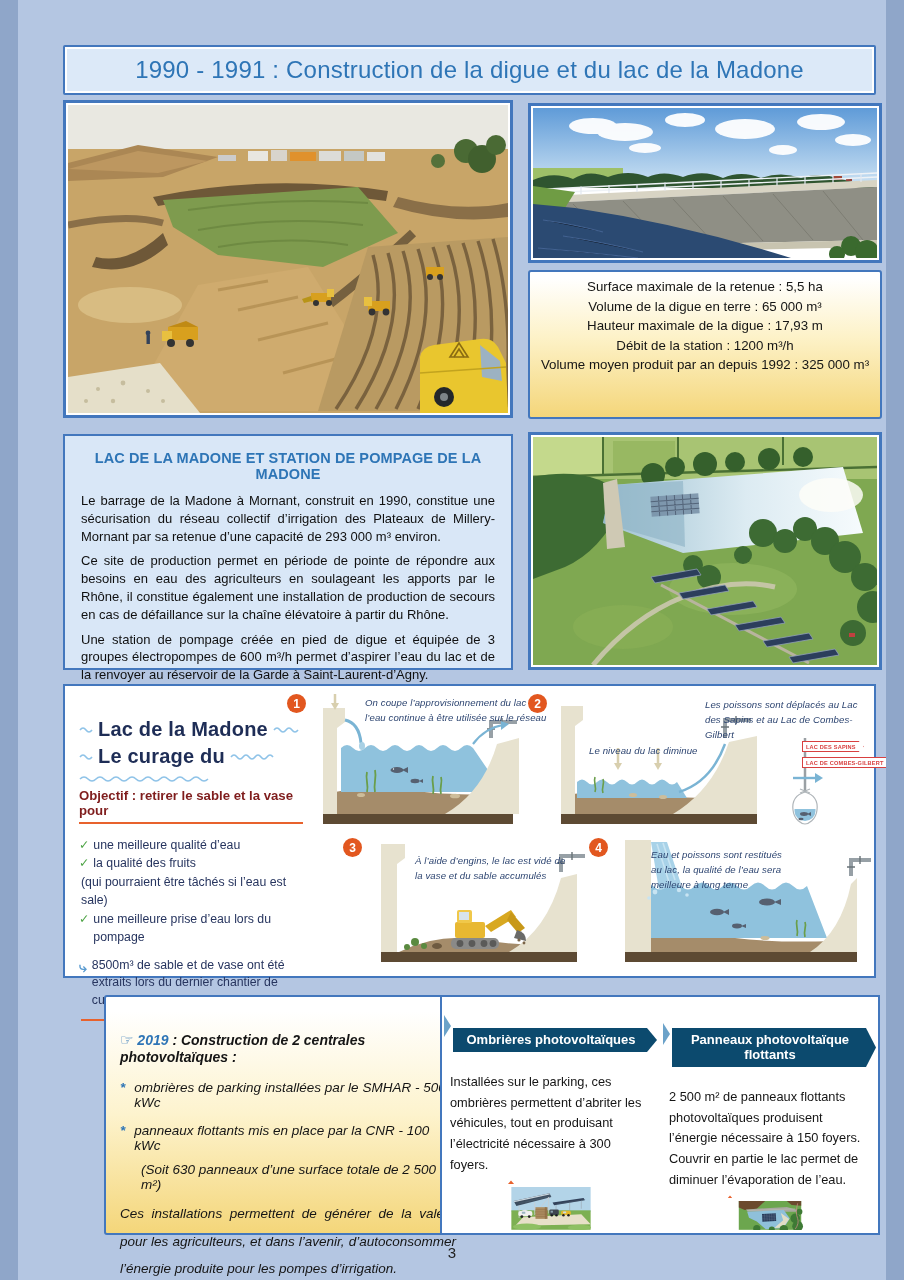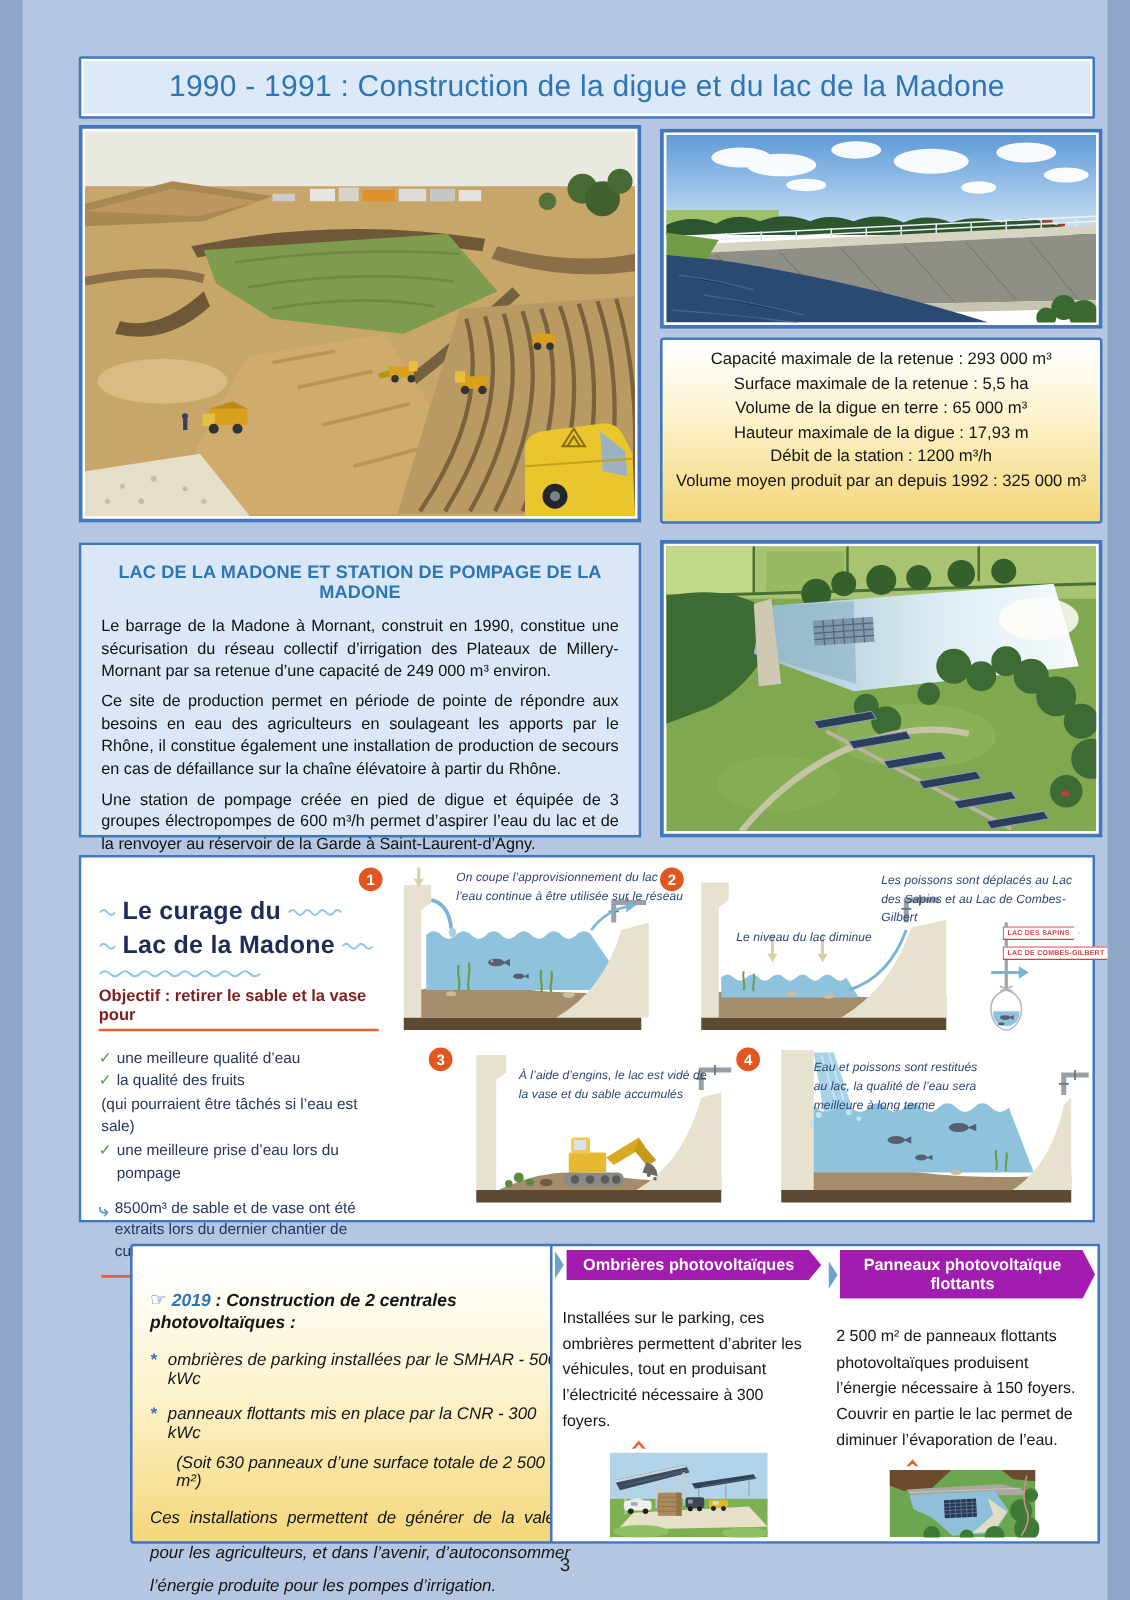--- a/index.html
+++ b/index.html
@@ -65,22 +65,22 @@
   .pv-note{font-size:13.5px;margin:0 0 8px 21px;color:#151515;}
   .pv-outro{font-size:13.5px;line-height:2.05;text-align:justify;color:#151515;}
 
   
   #cols-box{position:absolute;left:422px;top:995px;width:440px;height:240px;background:#fff;
     border:2px solid #4377bd;display:flex;padding:3px 2px;gap:6px;}
   .pvcol{flex:1;display:flex;flex-direction:column;align-items:center;}
   .banner-wrap{display:flex;align-items:center;width:100%;}
   .banner-tip{width:0;height:0;border-top:11px solid transparent;border-bottom:11px solid transparent;
     border-left:7px solid #6ba2c9;margin-right:2px;flex:none;}
-  .banner{flex:1;background:#a21caf;color:#fff;font-weight:bold;font-size:13px;text-align:center;
-    padding:4px 14px 5px 6px;clip-path:polygon(0 0,calc(100% - 10px) 0,100% 50%,calc(100% - 10px) 100%,0 100%);}
+  .banner{flex:1;background:#0c4a6e;color:#fff;font-weight:bold;font-size:13px;text-align:center;
+    padding:4px 14px 5px 6px;clip-path:polygon(0 0,calc(100% - 10px) 0,100% 50%,calc(100% - 10px) 100%,0 100%);margin-top:28px;}
   .col-text{font-size:12.8px;line-height:1.62;text-align:left;margin:20px 6px 2px 6px;color:#151515;}
   .squiggle{margin:2px 0 3px 0;}
 
   #footer-page{position:absolute;left:0;top:1244px;width:100%;text-align:center;font-size:15px;color:#222;}
 </style>
 </head>
 <body>
 
 <div id="page">
 
@@ -228,31 +228,30 @@
       </g>
       <g fill="#3a6a2e">
           <circle cx="318" cy="138" r="10"></circle>
           <circle cx="334" cy="144" r="12"></circle>
           <circle cx="304" cy="146" r="8"></circle>
         </g>
     </svg>
   </div>
 
   <div id="stats-box">
-    <div class="stat">Capacité maximale de la retenue : 293 000 m³</div>
     <div class="stat">Surface maximale de la retenue : 5,5 ha</div>
     <div class="stat">Volume de la digue en terre : 65 000 m³</div>
     <div class="stat">Hauteur maximale de la digue : 17,93 m</div>
     <div class="stat">Débit de la station : 1200 m³/h</div>
     <div class="stat">Volume moyen produit par an depuis 1992 : 325 000 m³</div>
   </div>
 
   <div id="madone-box">
     <h2>LAC DE LA MADONE ET STATION DE POMPAGE DE LA MADONE</h2>
-    <p>Le barrage de la Madone à Mornant, construit en 1990, constitue une sécurisation du réseau collectif d’irrigation des Plateaux de Millery-Mornant par sa retenue d’une capacité de 249 000 m³ environ.</p>
+    <p>Le barrage de la Madone à Mornant, construit en 1990, constitue une sécurisation du réseau collectif d’irrigation des Plateaux de Millery-Mornant par sa retenue d’une capacité de 293 000 m³ environ.</p>
     <p>Ce site de production permet en période de pointe de répondre aux besoins en eau des agriculteurs en soulageant les apports par le Rhône, il constitue également une installation de production de secours en cas de défaillance sur la chaîne élévatoire à partir du Rhône.</p>
     <p>Une station de pompage créée en pied de digue et équipée de 3 groupes électropompes de 600 m³/h permet d’aspirer l’eau du lac et de la renvoyer au réservoir de la Garde à Saint-Laurent-d’Agny.</p>
   </div>
 
   <div class="photo" style="left:510px;top:432px;width:354px;height:238px;">
     <svg width="344" height="228" viewBox="0 0 344 228">
       <defs>
         <linearGradient id="lakeg" x1="0" y1="0" x2="1" y2="0">
           <stop offset="0" stop-color="#9fc2d2"></stop>
             <stop offset=".55" stop-color="#dcebf2"></stop>
@@ -311,32 +310,32 @@
     </svg>
   </div>
 
   <div id="curage-box">
 
     <div class="curage-left">
       <div class="ctitle">
         <svg class="wave" width="14" height="9">
             <path d="M1 5 Q4 1 7 5 T13 5" stroke="#8fc3e8" stroke-width="1.6" fill="none"></path>
           </svg>
-        <span>Le curage du</span>
-        <svg class="wave" width="46" height="9">
-            <path d="M1 5 Q4 1 7 5 T13 5 T19 5 T25 5 T31 5 T37 5 T43 5" stroke="#8fc3e8" stroke-width="1.6" fill="none"></path>
+        <span>Lac de la Madone</span>
+        <svg class="wave" width="26" height="9">
+            <path d="M1 5 Q4 1 7 5 T13 5 T19 5 T25 5" stroke="#8fc3e8" stroke-width="1.6" fill="none"></path>
           </svg>
       </div>
       <div class="ctitle">
         <svg class="wave" width="14" height="9">
             <path d="M1 5 Q4 1 7 5 T13 5" stroke="#8fc3e8" stroke-width="1.6" fill="none"></path>
           </svg>
-        <span>Lac de la Madone</span>
-        <svg class="wave" width="26" height="9">
-            <path d="M1 5 Q4 1 7 5 T13 5 T19 5 T25 5" stroke="#8fc3e8" stroke-width="1.6" fill="none"></path>
+        <span>Le curage du</span>
+        <svg class="wave" width="46" height="9">
+            <path d="M1 5 Q4 1 7 5 T13 5 T19 5 T25 5 T31 5 T37 5 T43 5" stroke="#8fc3e8" stroke-width="1.6" fill="none"></path>
           </svg>
       </div>
       <svg width="150" height="10" style="margin-top:4px">
           <path d="M1 5 Q5 1 9 5 T17 5 T25 5 T33 5 T41 5 T49 5 T57 5 T65 5 T73 5 T81 5 T89 5 T97 5 T105 5 T113 5 T121 5 T129 5" stroke="#8fc3e8" stroke-width="1.6" fill="none"></path>
         </svg>
 
       <div><span class="objective">Objectif : retirer le sable et la vase pour</span></div>
 
       <div class="checks">
         <div class="check-row">
@@ -516,21 +515,21 @@
     <div class="pv-intro">
       <span class="hand">☞</span>
       <span class="year">2019</span><span> : Construction de 2 centrales photovoltaïques :</span>
     </div>
     <div class="pv-bullet">
       <span class="pv-star">*</span>
       <span>ombrières de parking installées par le SMHAR - 500 kWc</span>
     </div>
     <div class="pv-bullet" style="margin-bottom:9px">
       <span class="pv-star">*</span>
-      <span>panneaux flottants mis en place par la CNR - 300 kWc</span>
+      <span>panneaux flottants mis en place par la CNR - 100 kWc</span>
     </div>
     <div class="pv-note">(Soit 630 panneaux d’une surface totale de 2 500 m²)</div>
     <div class="pv-outro">Ces installations permettent de générer de la valeur pour les agriculteurs, et dans l’avenir, d’autoconsommer l’énergie produite pour les pompes d’irrigation.</div>
   </div>
 
   <div id="cols-box">
     <div class="pvcol">
       <div class="banner-wrap">
         <span class="banner-tip"></span>
         <span class="banner">Ombrières photovoltaïques</span>

